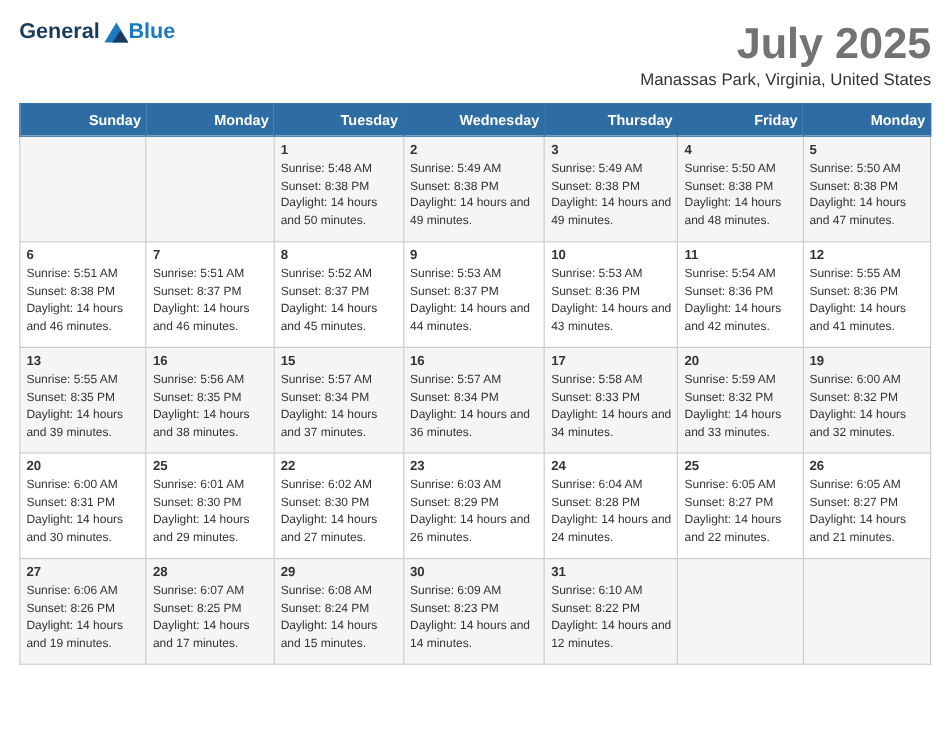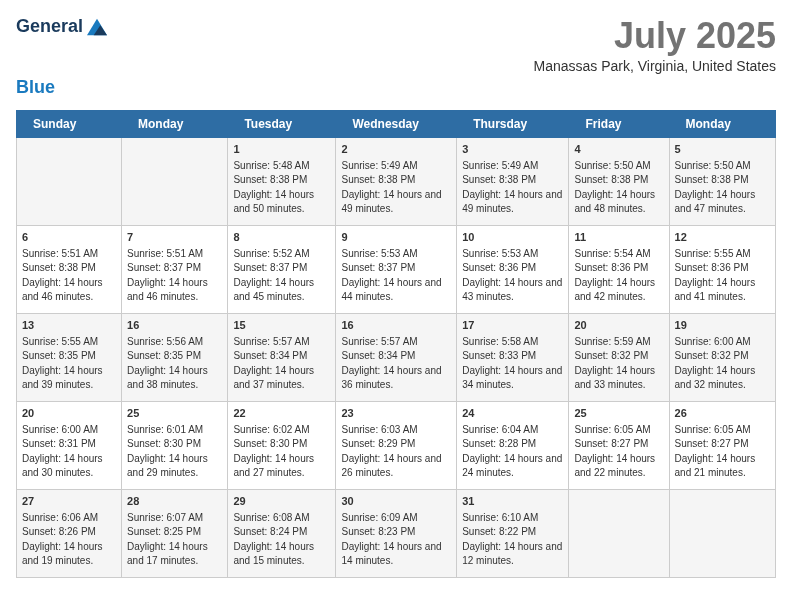--- a/index.html
+++ b/index.html
@@ -11,23 +11,22 @@
       padding: 16px;
     }
     .header {
       display: flex;
       justify-content: space-between;
       align-items: flex-start;
       margin-bottom: 12px;
     }
     .logo {
       display: flex;
-      flex-direction: column;
-      align-items: flex-start;
-      gap: 40px;
+      flex-direction: row;
+      align-items: flex-end;
     }
     .logo-text {
       display: flex;
       align-items: center;
       gap: 2px;
     }
     .logo-general {
       font-size: 18px;
       font-weight: bold;
       color: #1a3a5c;
@@ -58,22 +57,22 @@
       padding-left: 15px;
     }
     table {
       width: 100%;
       border-collapse: collapse;
       font-size: 10.5px;
     }
     thead tr th {
       background-color: #2e6da4;
       color: #fff;
-      padding: 6px 16px;
-      text-align: left;
+      padding: 6px 4px;
+      text-align: right;
       font-size: 12px;
       font-weight: bold;
       border: 1px solid #2e6da4;
     }
     tbody tr td {
       border: 1px solid #ccc;
       vertical-align: top;
       padding: 4px 5px;
       min-height: 80px;
       height: 88px;

